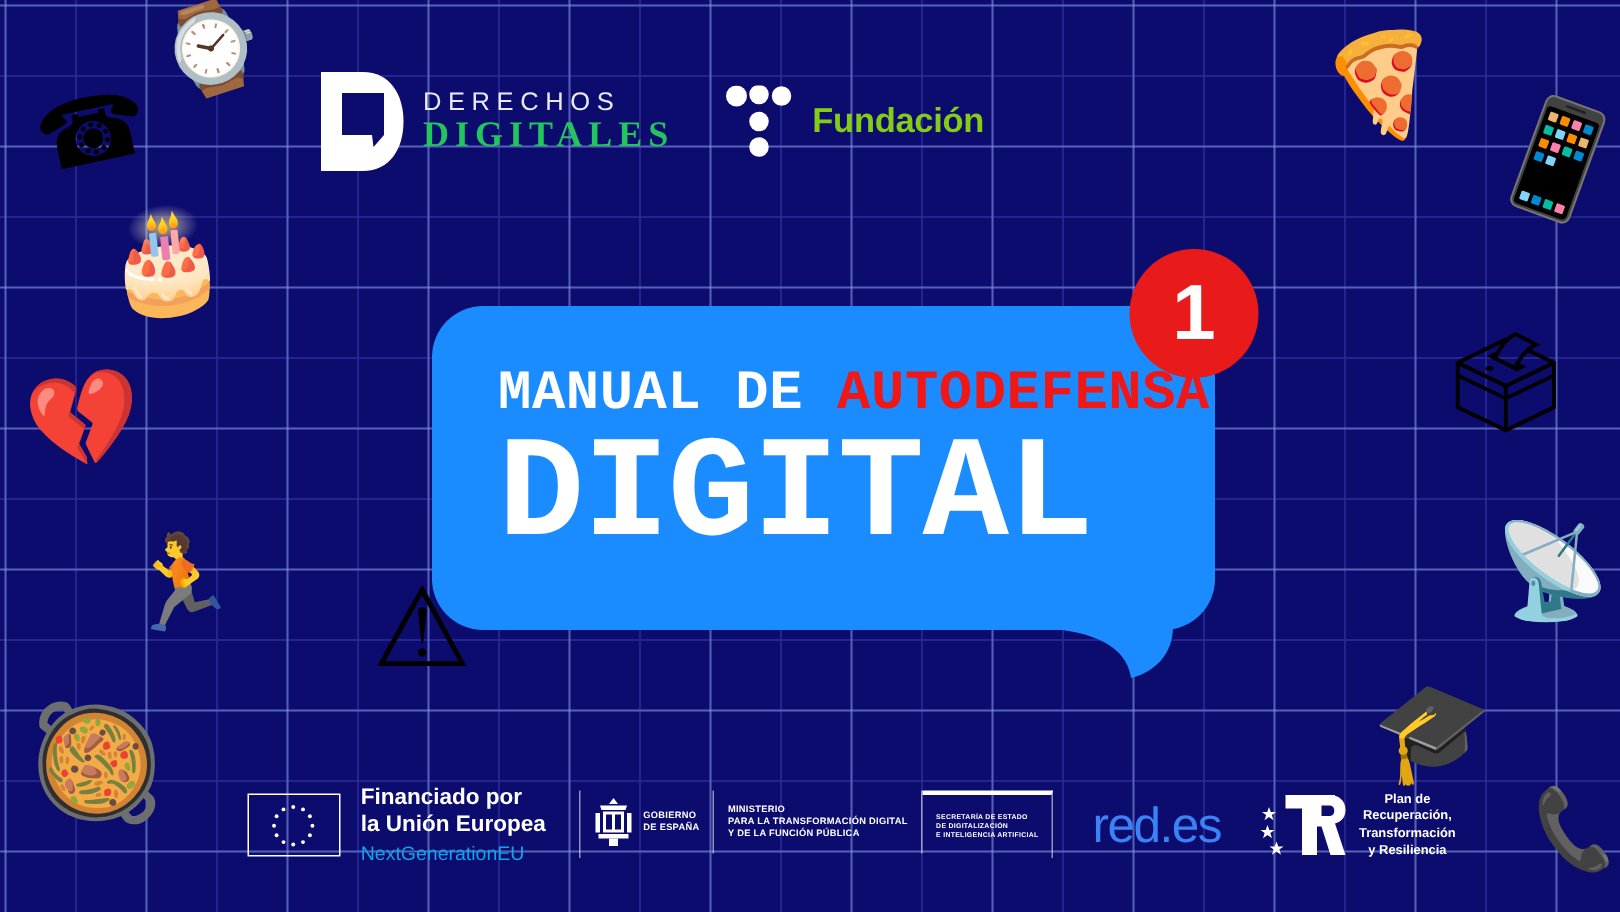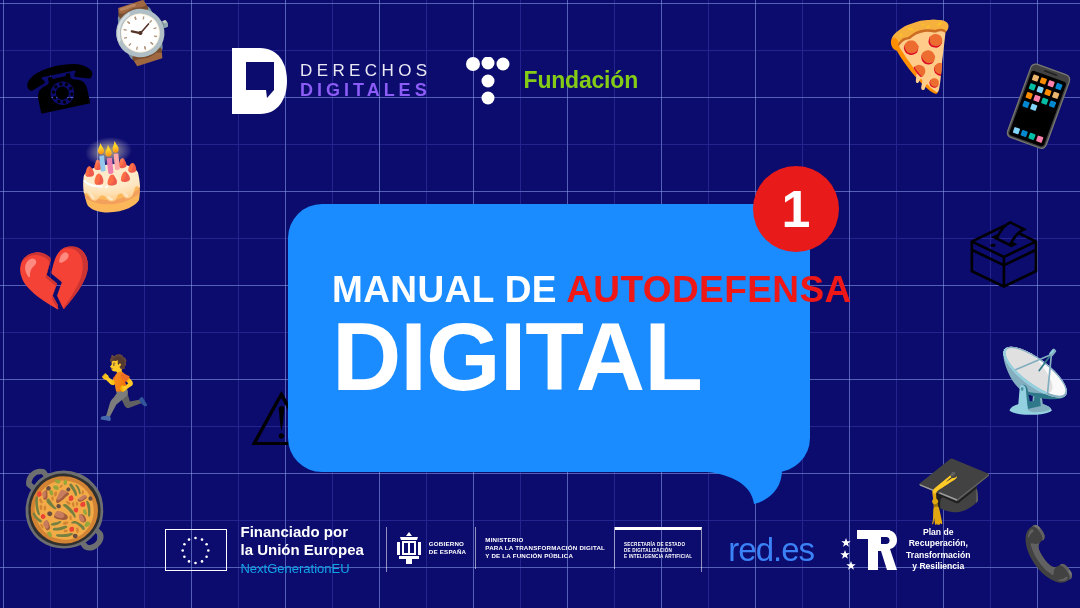--- a/index.html
+++ b/index.html
@@ -69,24 +69,25 @@
     color: #ffffff;
     line-height: 1.12;
   }
   .dd-words .l1 {
     font-size: 17px;
     letter-spacing: 4.4px;
     font-weight: 400;
     color: #e9e9f4;
   }
   .dd-words .l2 {
-    font-size: 18px;
+    font-size: 24px;
     letter-spacing: 4.0px;
     font-weight: 700;
-    color: #8b5cf6;
+    color: #22c55e;
+    font-family: Liberation Serif, serif;
   }
 
   .ft-logo {
     display: flex;
     align-items: center;
     gap: 14px;
   }
   .ft-dots { width: 44px; height: 48px; display: block; }
   .ft-words {
     color: #84cc16;
@@ -95,21 +96,22 @@
     line-height: 1.18;
     letter-spacing: -0.2px;
   }
 
   
   .bubble-wrap {
     position: absolute;
     left: 288px;
     top: 204px;
     width: 522px;
-    height: 268px;
+    height: 216px;
+    font-family: Liberation Mono, monospace;
   }
   .bubble {
     position: absolute;
     inset: 0;
     background: #1a8cff;
     border-radius: 34px;
   }
   .bubble-tail {
     position: absolute;
     right: 28px;

